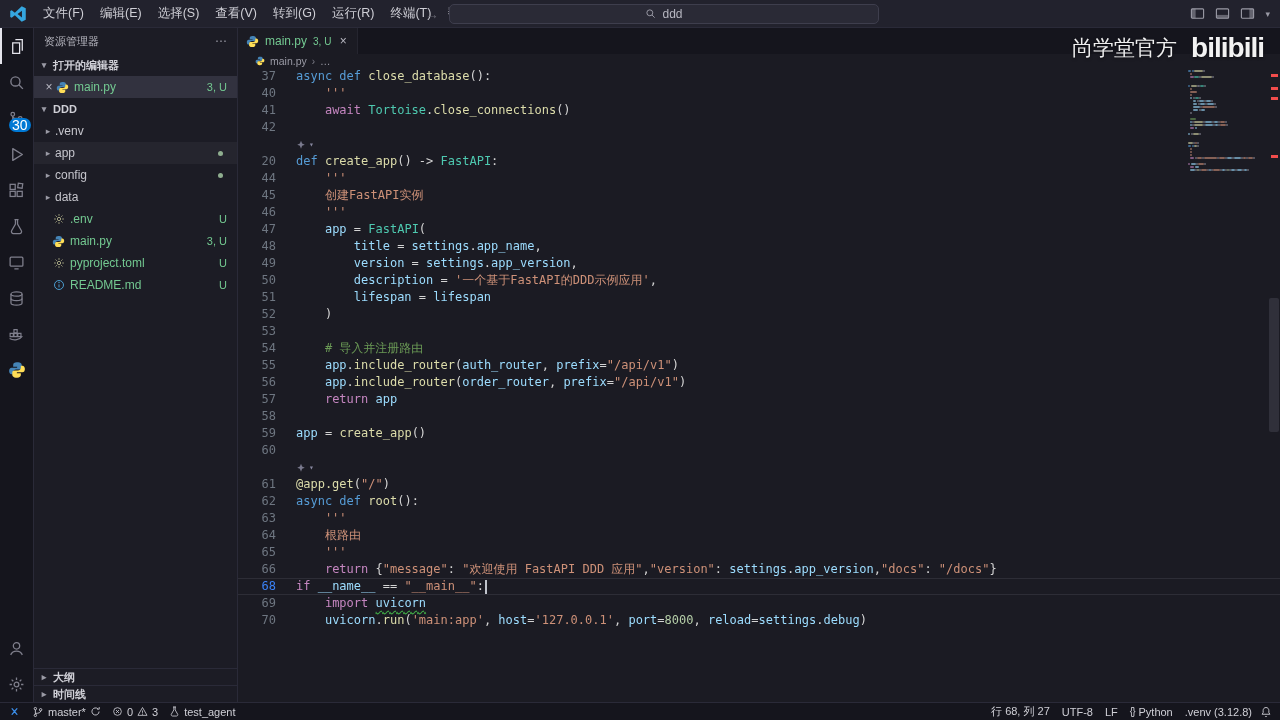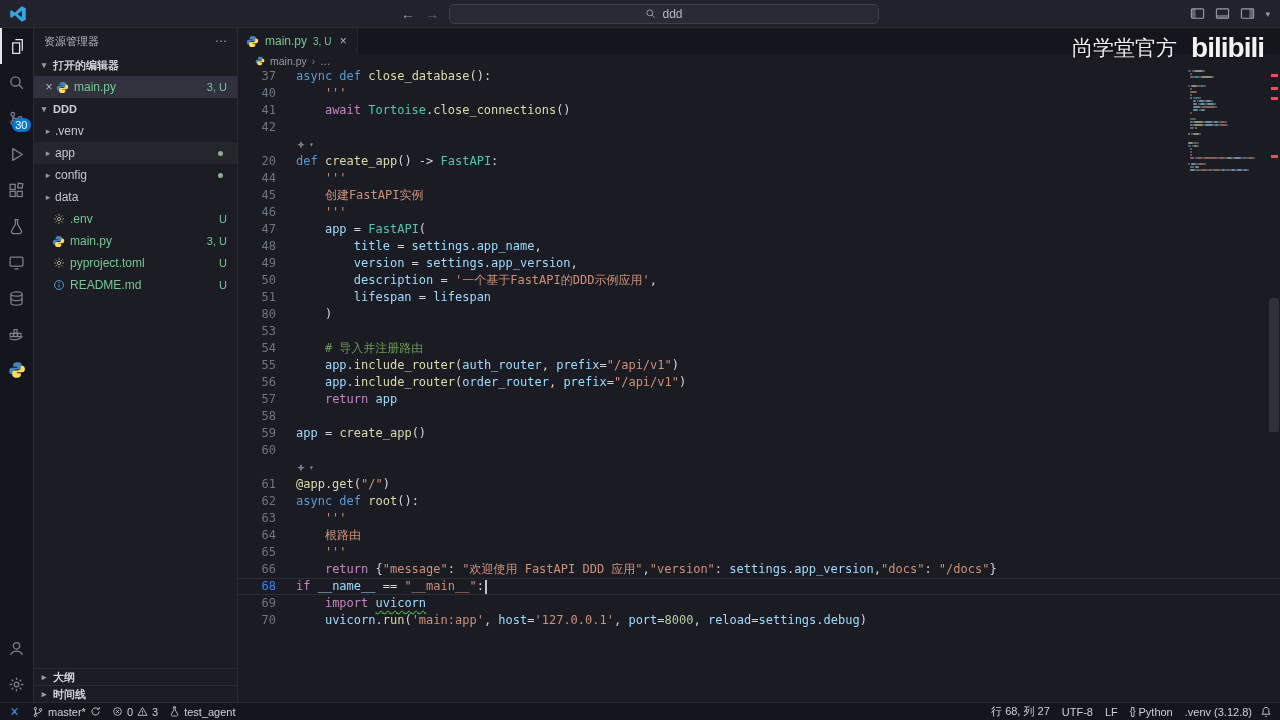--- a/index.html
+++ b/index.html
@@ -19,21 +19,21 @@
   .tb-chev { color:#9a9aa5; font-size:9px; }
 
   
   .main { display:flex; height:674px; }
 
   
   .activitybar { width:34px; background:#15151d; display:flex; flex-direction:column; align-items:center; border-right:1px solid #2a2a38; }
   .ab-item { width:34px; height:36px; display:flex; align-items:center; justify-content:center; position:relative; }
   .ab-item.active { border-left:2px solid #e4e4ec; }
   .ab-item svg { display:block; }
-  .ab-badge { position:absolute; right:3px; bottom:4px; min-width:15px; height:14px; border-radius:8px; background:#0078d4; color:#fff; font-size:11px; display:flex; align-items:center; justify-content:center; padding:0 3px; }
+  .ab-badge { position:absolute; right:3px; bottom:4px; min-width:15px; height:14px; border-radius:8px; background:#0078d4; color:#fff; font-size:14px; display:flex; align-items:center; justify-content:center; padding:0 3px; }
   .ab-spacer { flex:1; }
 
   
   .sidebar { width:204px; background:#1c1c25; border-right:1px solid #2a2a38; display:flex; flex-direction:column; font-size:12px; }
   .sb-title { height:26px; display:flex; align-items:center; padding:0 10px; font-size:11px; color:#b4b4bd; }
   .sb-title .dots { margin-left:auto; color:#9a9aa5; font-size:12px; }
   .sb-sect { height:22px; display:flex; align-items:center; gap:3px; padding:0 4px; font-size:11px; font-weight:bold; color:#cfcfd6; }
   .chev { color:#9a9aa5; font-size:9px; width:12px; text-align:center; flex:0 0 auto; }
   .oe-item, .tree-row { height:22px; display:flex; align-items:center; padding:0 6px 0 8px; color:#c5c5cc; }
   .oe-item.selected { background:#32323f; }
@@ -98,20 +98,30 @@
   .sb-item svg { display:block; }
   .lang-brace { color:#cfcfd6; font-size:10px; letter-spacing:-1px; }
 </style>
 </head>
 <body>
 
 <div class="titlebar">
   <svg class="vsc-logo" viewBox="0 0 16 16">
     <path fill="#35a7e0" d="M11.3 1.2L5.2 6.8 2.4 4.7 1.1 5.3v5.4l1.3.6 2.8-2.1 6.1 5.6 3.6-1.7V2.9zM11.5 5v6L7.6 8z"></path>
   </svg>
+  <div class="menus">
+      <span class="menu-item">文件(F)</span>
+      <span class="menu-item">编辑(E)</span>
+      <span class="menu-item">选择(S)</span>
+      <span class="menu-item">查看(V)</span>
+      <span class="menu-item">转到(G)</span>
+      <span class="menu-item">运行(R)</span>
+      <span class="menu-item">终端(T)</span>
+      <span class="menu-item">帮助(H)</span>
+    </div>
   <div class="tb-center">
     <span class="nav-arrow">←</span>
     <span class="nav-arrow dim">→</span>
     <div class="cmd-center">
       <svg width="11" height="11" viewBox="0 0 16 16">
           <circle cx="7" cy="7" r="4.3" fill="none" stroke="#9a9aa5" stroke-width="1.4"></circle>
           <path d="M10.2 10.2L14 14" stroke="#9a9aa5" stroke-width="1.4"></path>
         </svg>
       <span>ddd</span>
     </div>
@@ -442,21 +452,21 @@
             <div class="gutter">50</div>
             <div class="gpad"></div>
             <div class="content"><span class="tok tk-p">        </span><span class="tok tk-v">description</span><span class="tok tk-p"> = </span><span class="tok tk-s">'一个基于FastAPI的DDD示例应用'</span><span class="tok tk-p">,</span></div>
           </div>
           <div class="code-line">
             <div class="gutter">51</div>
             <div class="gpad"></div>
             <div class="content"><span class="tok tk-p">        </span><span class="tok tk-v">lifespan</span><span class="tok tk-p"> = </span><span class="tok tk-v">lifespan</span></div>
           </div>
           <div class="code-line">
-            <div class="gutter">80</div>
+            <div class="gutter">52</div>
             <div class="gpad"></div>
             <div class="content"><span class="tok tk-p">    )</span></div>
           </div>
           <div class="code-line">
             <div class="gutter">53</div>
             <div class="gpad"></div>
             <div class="content"></div>
           </div>
           <div class="code-line">
             <div class="gutter">54</div>

